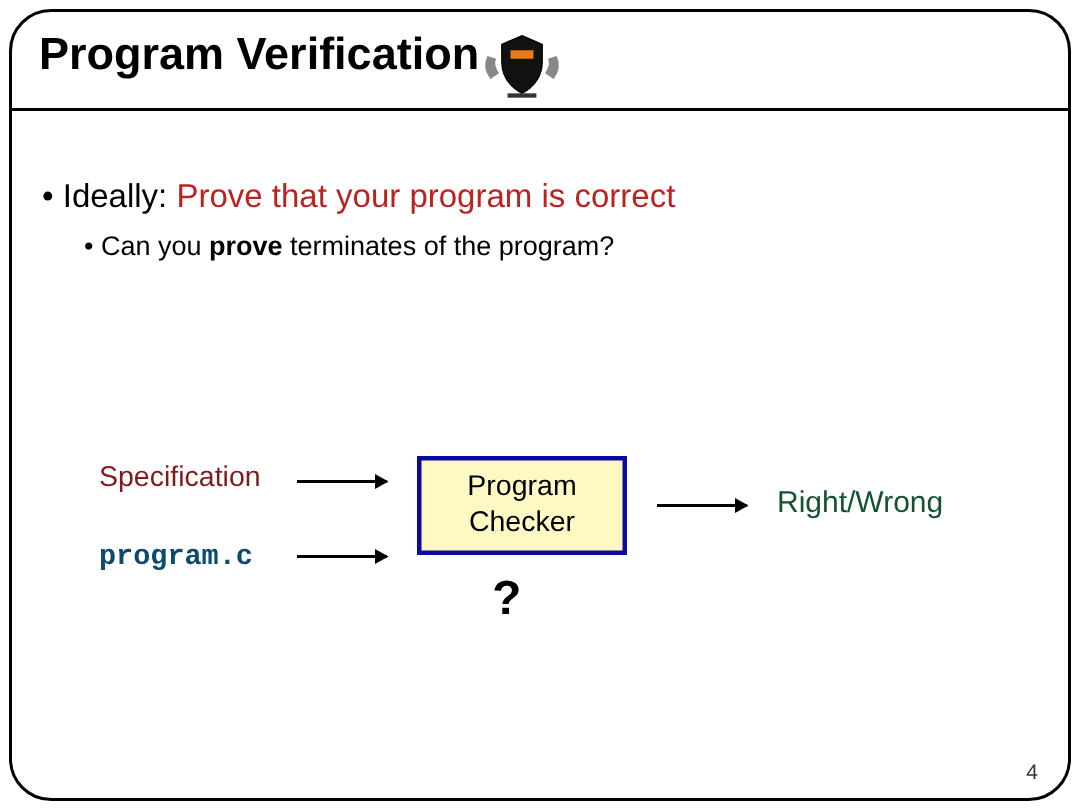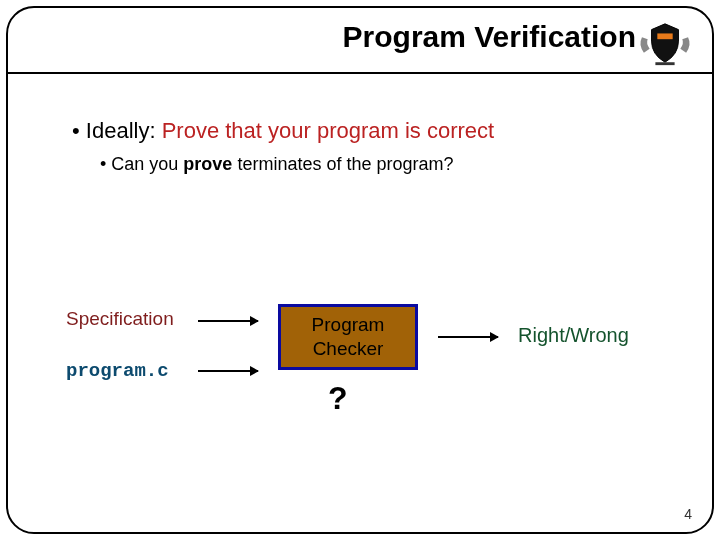--- a/index.html
+++ b/index.html
@@ -23,40 +23,39 @@
   .title-bar {
     position: absolute;
     top: 0;
     left: 0;
     right: 0;
     height: 66px;
     border-bottom: 2px solid #000;
     padding: 12px 18px 0 18px;
     display: flex;
     align-items: flex-start;
-    justify-content: flex-end;
+    justify-content: flex-start;
   }
   .title-text {
     font-size: 30px;
     font-weight: bold;
     color: #000;
   }
   .crest {
     width: 58px;
     height: 48px;
     display: flex;
     align-items: center;
     justify-content: center;
   }
   .content {
     position: absolute;
     top: 110px;
     left: 20px;
     right: 4px;
-    margin-left: 44px;
   }
   .bullet-main {
     font-size: 22px;
     color: #000;
     margin-bottom: 10px;
   }
   .bullet-sub {
     font-size: 18px;
     color: #000;
     margin-left: 28px;
@@ -87,21 +86,21 @@
     color: #0c4a6e;
     font-weight: bold;
   }
   .checker-box {
     position: absolute;
     top: 16px;
     left: 230px;
     width: 140px;
     height: 66px;
     border: 3px solid #0a0aa0;
-    background: #a16207;
+    background: #fef9c3;
     display: flex;
     align-items: center;
     justify-content: center;
     text-align: center;
     font-size: 19px;
     line-height: 1.25;
   }
   .question {
     position: absolute;
     top: 92px;

